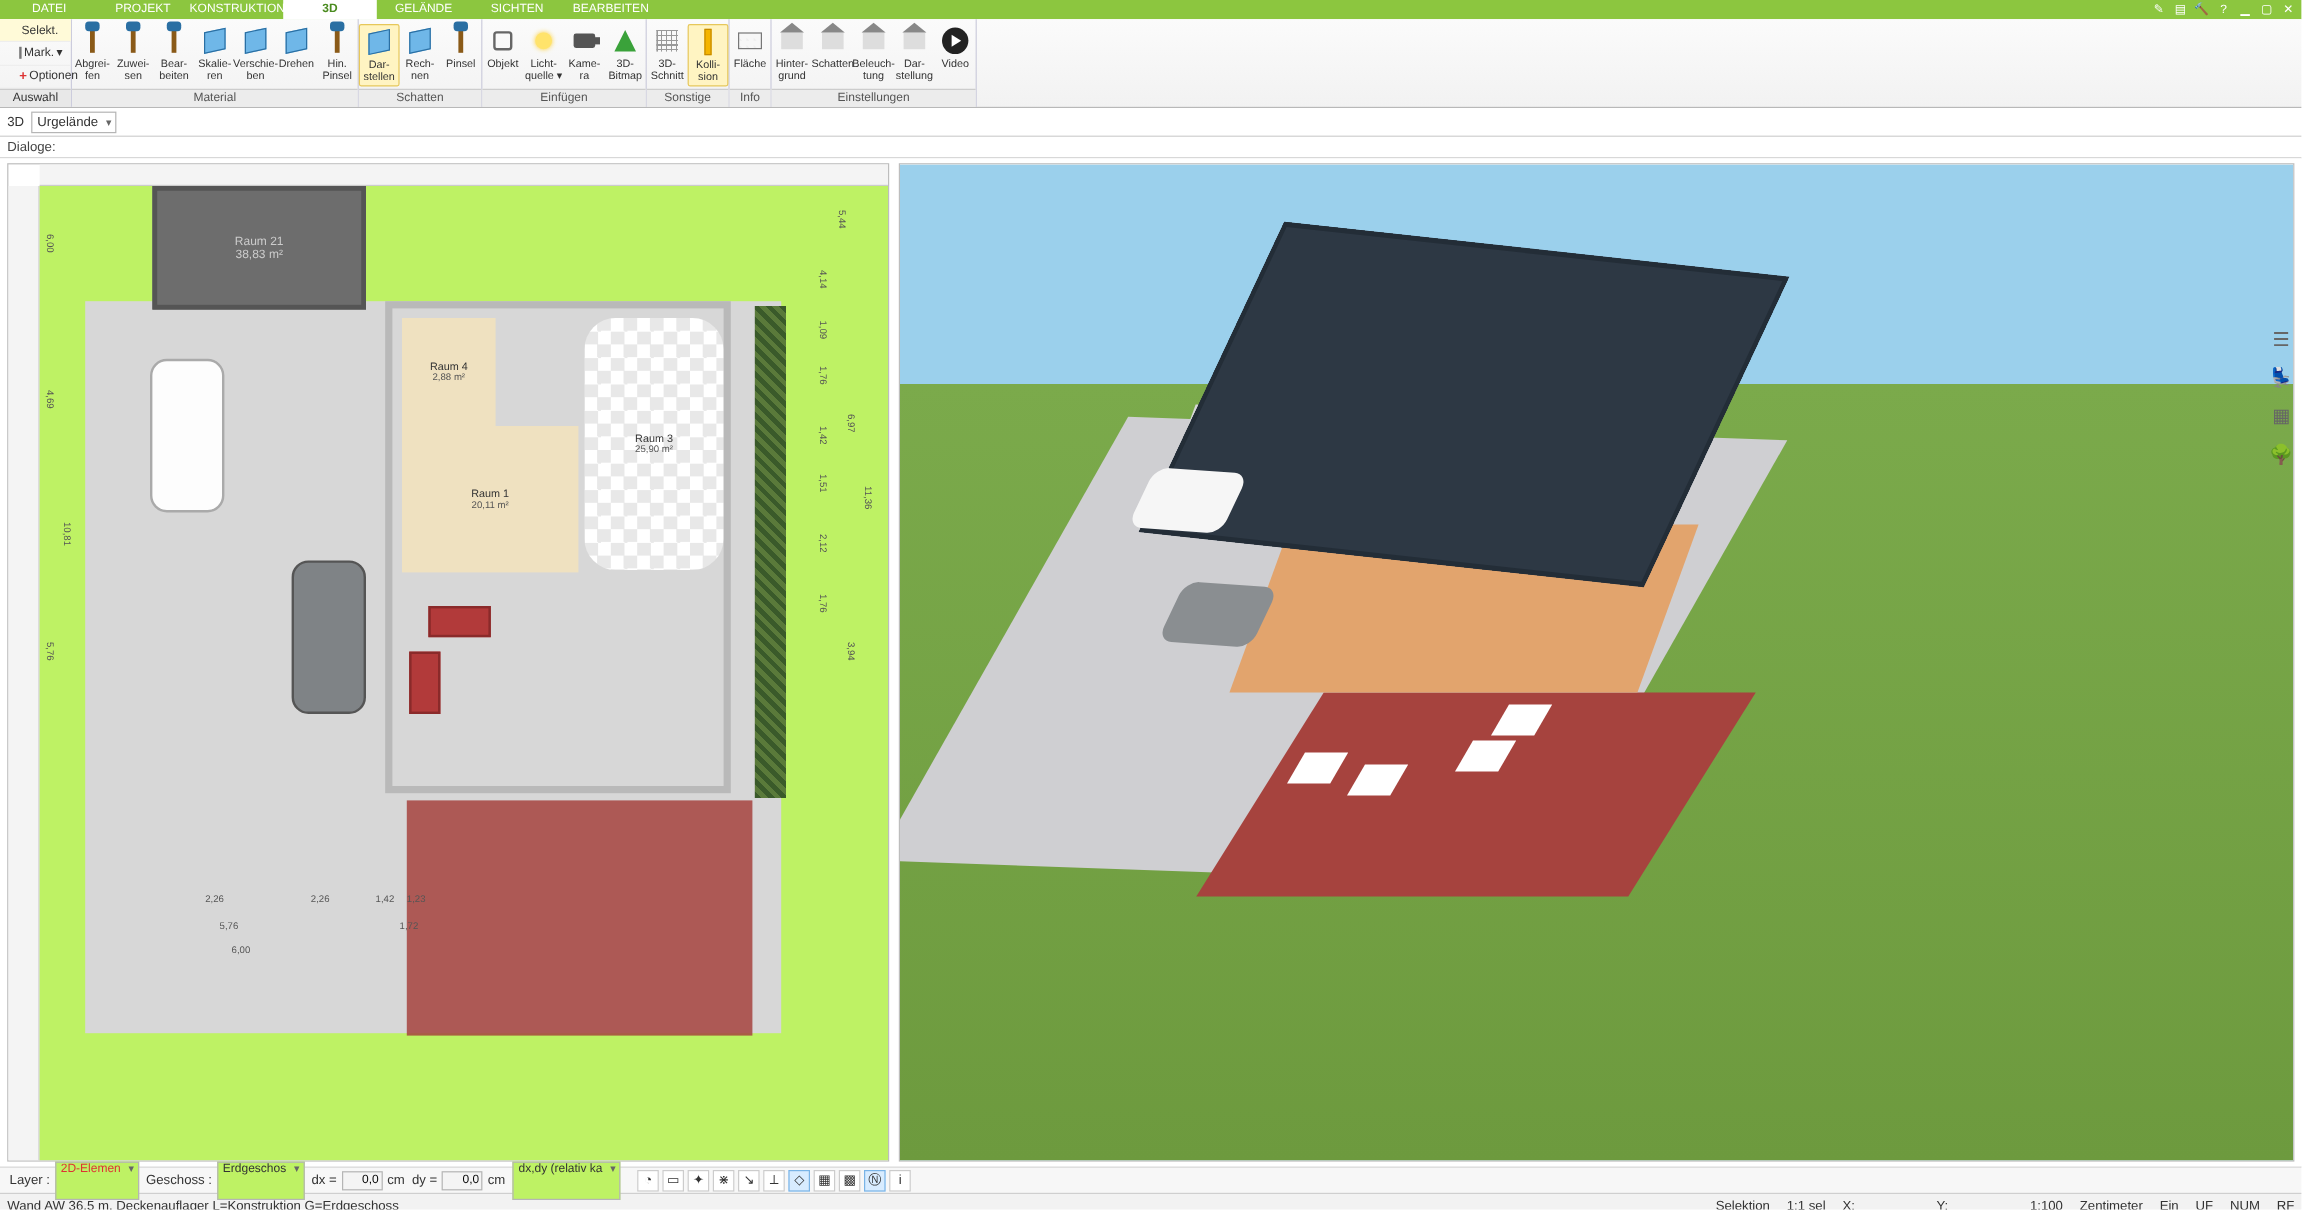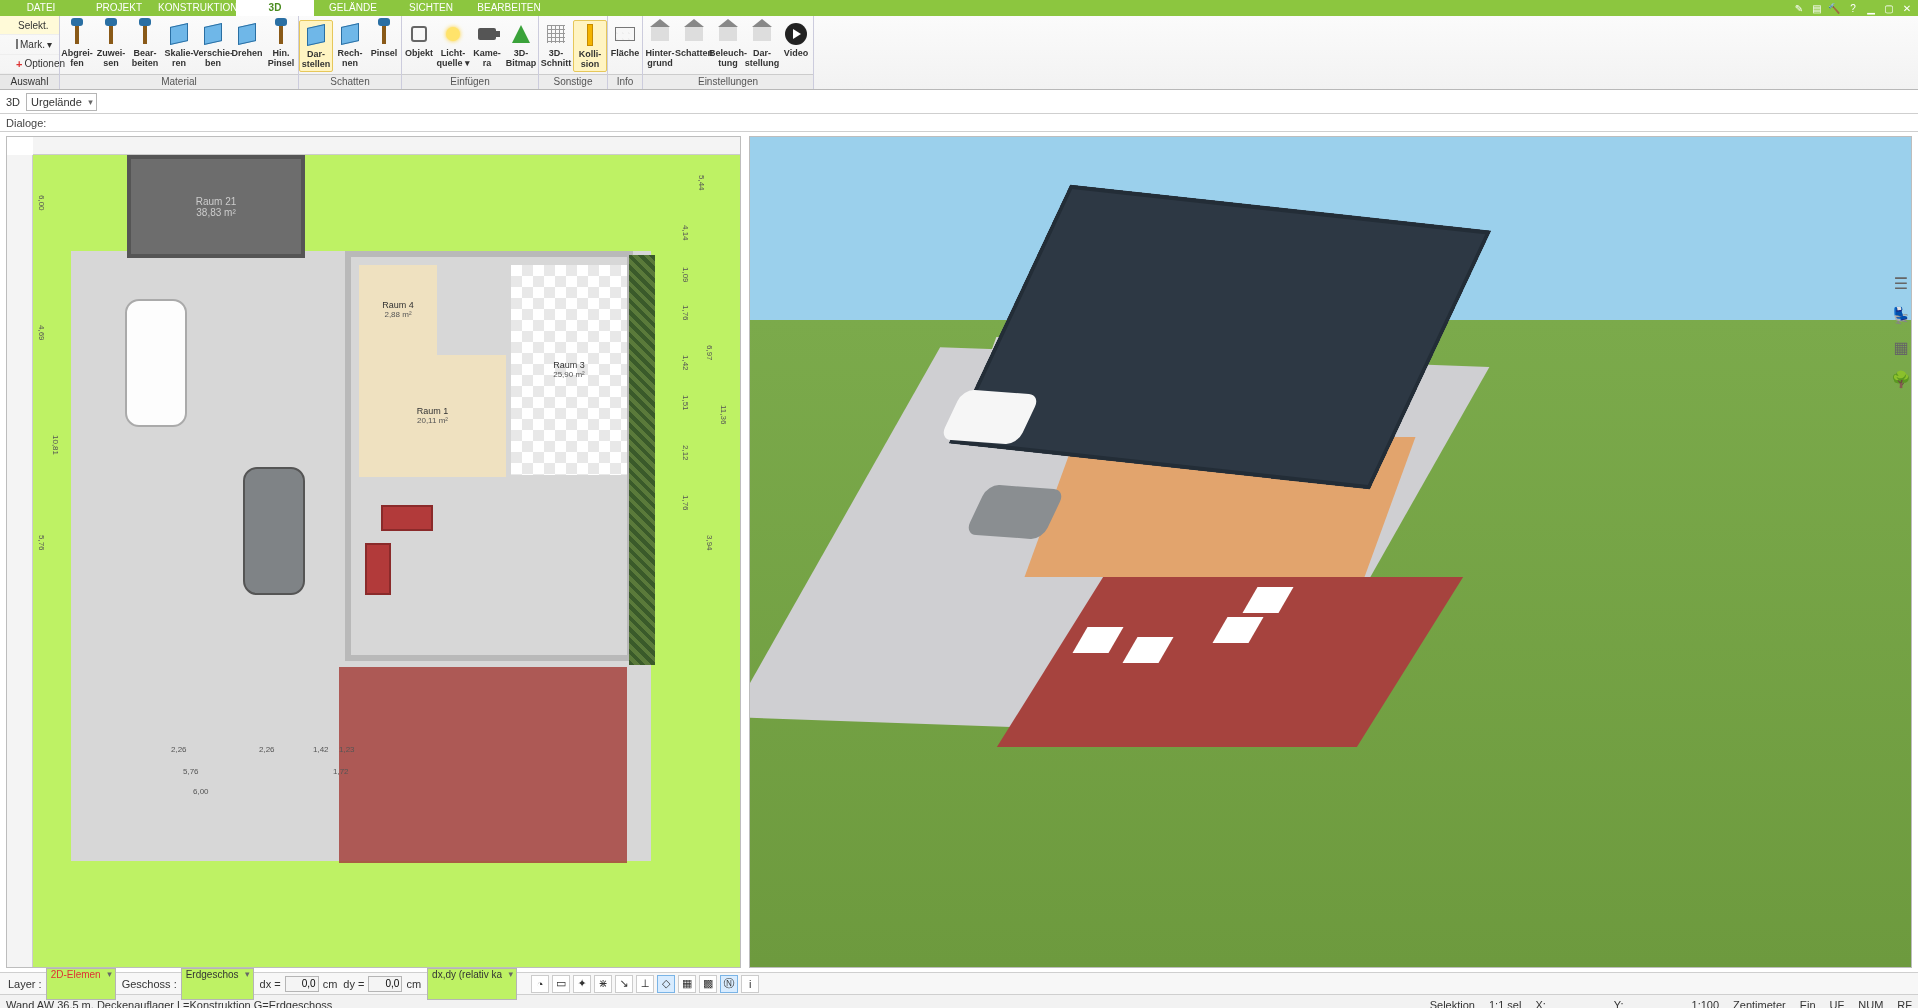--- a/index.html
+++ b/index.html
@@ -20,21 +20,21 @@
 .ribbon-left .rl-btn.plain { background: transparent; }
 .ribbon-left .rl-label { text-align: center; font-size: 10px; background: #e8e8e8; line-height: 14px; border-top: 1px solid #ccc; }
 .rl-icn { width: 10px; height: 10px; display: inline-block; }
 .rl-icn.arrow { background: orange; clip-path: polygon(0 0,60% 0,100% 50%,60% 100%,0 100%,40% 50%); }
 .rl-icn.mark { border: 1px solid #777; }
 .rl-icn.plus { color: #d33; font-weight: bold; font-size: 11px; line-height: 10px; }
 
 .group { display: flex; flex-direction: column; border-right: 1px solid #ccd; }
 .group .buttons { flex: 1; display: flex; align-items: flex-start; padding-top: 4px; }
 .group-label { text-align: center; font-size: 10px; color: #555; background: #ececec; line-height: 14px; border-top: 1px solid #ccc; }
-.rbtn { width: 34px; display: flex; flex-direction: column; align-items: center; gap: 2px; padding: 2px 0; cursor: pointer; font-weight: bold; }
+.rbtn { width: 34px; display: flex; flex-direction: column; align-items: center; gap: 2px; padding: 2px 0; cursor: pointer; }
 .rbtn.sel { background: #fff4c2; border: 1px solid #e6c75a; border-radius: 2px; }
 .rbtn .ic { width: 24px; height: 24px; display: flex; align-items: center; justify-content: center; }
 .rbtn .lbl { font-size: 9px; text-align: center; line-height: 10px; white-space: pre; }
 
 
 .ic-cube  { width: 18px; height: 18px; background: #6fb7e8; transform: skewY(-12deg); border: 1px solid #2a6fa3; }
 .ic-brush { width: 4px; height: 20px; background: #8a5a18; position: relative; }
 .ic-brush::before { content: ""; position: absolute; top: -6px; left: -4px; width: 12px; height: 8px; background: #2a6fa3; border-radius: 3px; }
 .ic-obj   { width: 16px; height: 16px; border: 2px solid #666; border-radius: 3px; }
 .ic-bulb  { width: 14px; height: 14px; background: #ffe36b; border-radius: 50%; box-shadow: 0 0 4px #ffcf2b; }
@@ -61,27 +61,27 @@
 #pane2d { width: 735px; height: 100%; }
 #pane3d { flex: 1; height: 100%; }
 
 
 .ruler-h { position: absolute; top: 0; left: 26px; right: 0; height: 18px; background: #f4f4f4; border-bottom: 1px solid #ccc; }
 .ruler-v { position: absolute; top: 18px; left: 0; width: 26px; bottom: 0; background: #f4f4f4; border-right: 1px solid #ccc; }
 .canvas2d { position: absolute; inset: 18px 0 0 26px; background: #bef264; }
 
 .driveway { position: absolute; left: 38px; top: 96px; width: 580px; height: 610px; background: #d7d7d7; }
 .garage   { position: absolute; left: 94px; top: 0; width: 178px; height: 103px; background: #6d6d6d; border: 4px solid #555; display: flex; flex-direction: column; align-items: center; justify-content: center; color: #ccc; font-size: 10px; }
-.house    { position: absolute; left: 312px; top: 96px; width: 288px; height: 410px; border: 6px solid #b9b9b9; }
+.house    { position: absolute; left: 288px; top: 96px; width: 288px; height: 410px; border: 6px solid #b9b9b9; }
 .room     { position: absolute; font-size: 9px; color: #333; display: flex; flex-direction: column; align-items: center; justify-content: center; line-height: 10px; }
 .room span.area { font-size: 8px; color: #555; }
 #r4 { left: 8px;  top: 8px;  width: 78px;  height: 90px;  background: #efe1c0; }
 #r1 { left: 8px;  top: 98px; width: 147px; height: 122px; background: #efe1c0; }
 #r3 { left: 160px;top: 8px;  width: 116px; height: 210px;
-      background: repeating-conic-gradient(#e8e8e8 0 25%, #fff 0 50%) 0 0/22px 22px; }
+      background: repeating-conic-gradient(#e8e8e8 0 25%, #fff 0 50%) 0 0/22px 22px; border-radius: 26px; }
 #r2 { left: 8px;  top: 222px;width: 268px; height: 174px; background: #b6b0a1; }
 #deck{ position: absolute; left: 306px; top: 512px; width: 288px; height: 196px; background: #a6433e; opacity: .85; }
 
 .car { position: absolute; width: 62px; height: 128px; border-radius: 14px; }
 .carA { left: 92px;  top: 144px; background: #fdfdfd; border: 2px solid #aaa; }
 .carB { left: 210px; top: 312px; background: #7f8386; border: 2px solid #555; }
 .sofa { position: absolute; background: #b23a3a; border: 2px solid #8a2a2a; }
 .hedge { position: absolute; width: 26px; background: repeating-linear-gradient(45deg,#3a5a2a 0 4px,#5a7a3a 4px 8px); }
 
 

